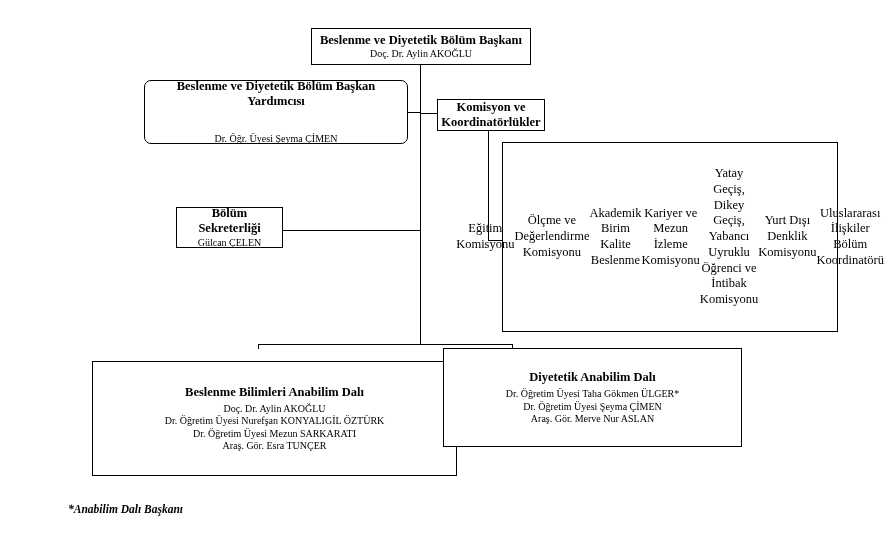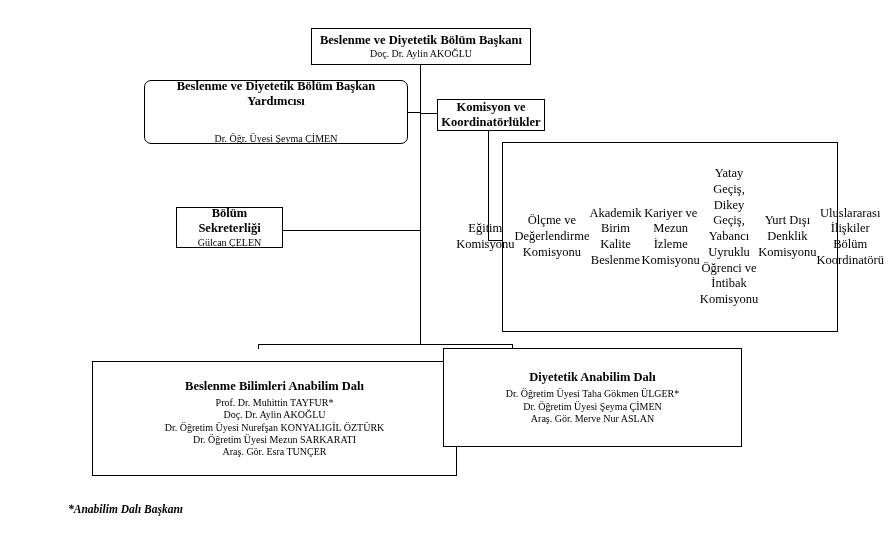--- a/index.html
+++ b/index.html
@@ -124,21 +124,20 @@
     <div class="line">Ölçme ve Değerlendirme Komisyonu</div>
     <div class="line">Akademik Birim Kalite Beslenme</div>
     <div class="line">Kariyer ve Mezun İzleme Komisyonu</div>
     <div class="line">Yatay Geçiş, Dikey Geçiş, Yabancı Uyruklu Öğrenci ve İntibak Komisyonu</div>
     <div class="line">Yurt Dışı Denklik Komisyonu</div>
     <div class="line">Uluslararası İlişkiler Bölüm Koordinatörü</div>
   </div>
 
   <div class="box" style="left:92px; top:348px; width:365px; height:115px;margin-top:13px;">
     <div class="title" style="margin-bottom:3px;">Beslenme Bilimleri Anabilim Dalı</div>
-    <div class="line">Prof. Dr. Muhittin TAYFUR*</div>
     <div class="line">Doç. Dr. Aylin AKOĞLU</div>
     <div class="line">Dr. Öğretim Üyesi Nurefşan KONYALIGİL ÖZTÜRK</div>
     <div class="line">Dr. Öğretim Üyesi Mezun SARKARATI</div>
     <div class="line">Araş. Gör. Esra TUNÇER</div>
   </div>
 
   <div class="box" style="left:443px; top:348px; width:299px; height:99px;">
     <div class="title" style="margin-bottom:3px;">Diyetetik Anabilim Dalı</div>
     <div class="line">Dr. Öğretim Üyesi Taha Gökmen ÜLGER*</div>
     <div class="line">Dr. Öğretim Üyesi Şeyma ÇİMEN</div>

